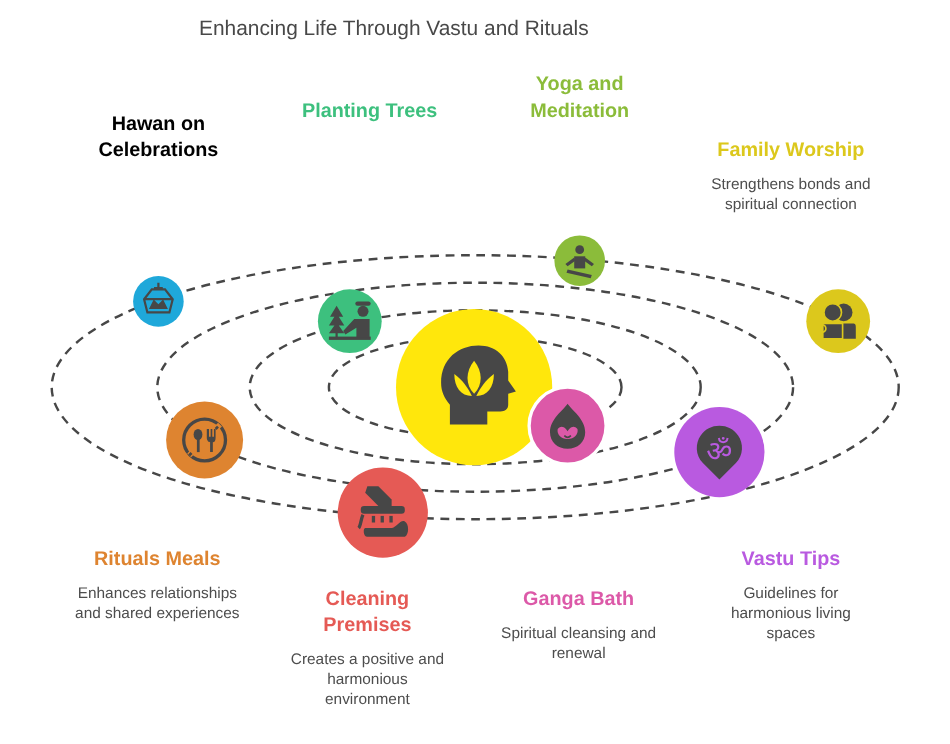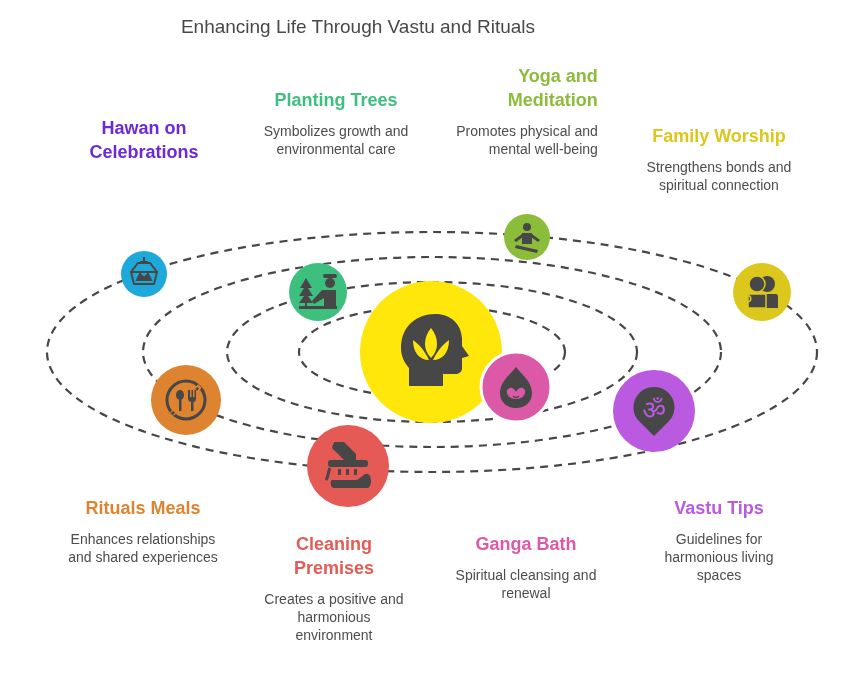--- a/index.html
+++ b/index.html
@@ -113,42 +113,34 @@
     <circle class="node" cx="654" cy="411" r="41" fill="#B95AE0"></circle>
     <g transform="translate(654,411)">
       <path d="M0,25 L-15,10 C-22,3 -22,-8 -17,-15 C-13,-21 -7,-24 0,-24 C7,-24 13,-21 17,-15 C22,-8 22,3 15,10 Z" fill="#474747"></path>
       <text x="0" y="8" text-anchor="middle" font-size="26" font-family="DejaVu Sans, sans-serif" fill="#B95AE0">ॐ</text>
     </g>
   </g>
 </svg>
 
 <div id="labels">
     <div class="label" style="left: 144px; top: 100px;">
-      <div class="head" style="color: #6d28d9; margin-top: 16px;">
+      <div class="head" style="color: #000000;">
         <div>Hawan on</div>
         <div>Celebrations</div>
       </div>
     </div>
     <div class="label" style="left: 336px; top: 88px;">
       <div class="head" style="color: rgb(61, 192, 126);">
         <div>Planting Trees</div>
       </div>
-      <div class="desc">
-        <div>Symbolizes growth and</div>
-        <div>environmental care</div>
-      </div>
     </div>
-    <div class="label" style="left: 527px; top: 64px; text-align: right;">
+    <div class="label" style="left: 527px; top: 64px;">
       <div class="head" style="color: rgb(139, 188, 58);">
         <div>Yoga and</div>
         <div>Meditation</div>
-      </div>
-      <div class="desc">
-        <div>Promotes physical and</div>
-        <div>mental well-being</div>
       </div>
     </div>
     <div class="label" style="left: 719px; top: 124px;">
       <div class="head" style="color: rgb(220, 200, 28);">
         <div>Family Worship</div>
       </div>
       <div class="desc">
         <div>Strengthens bonds and</div>
         <div>spiritual connection</div>
       </div>

